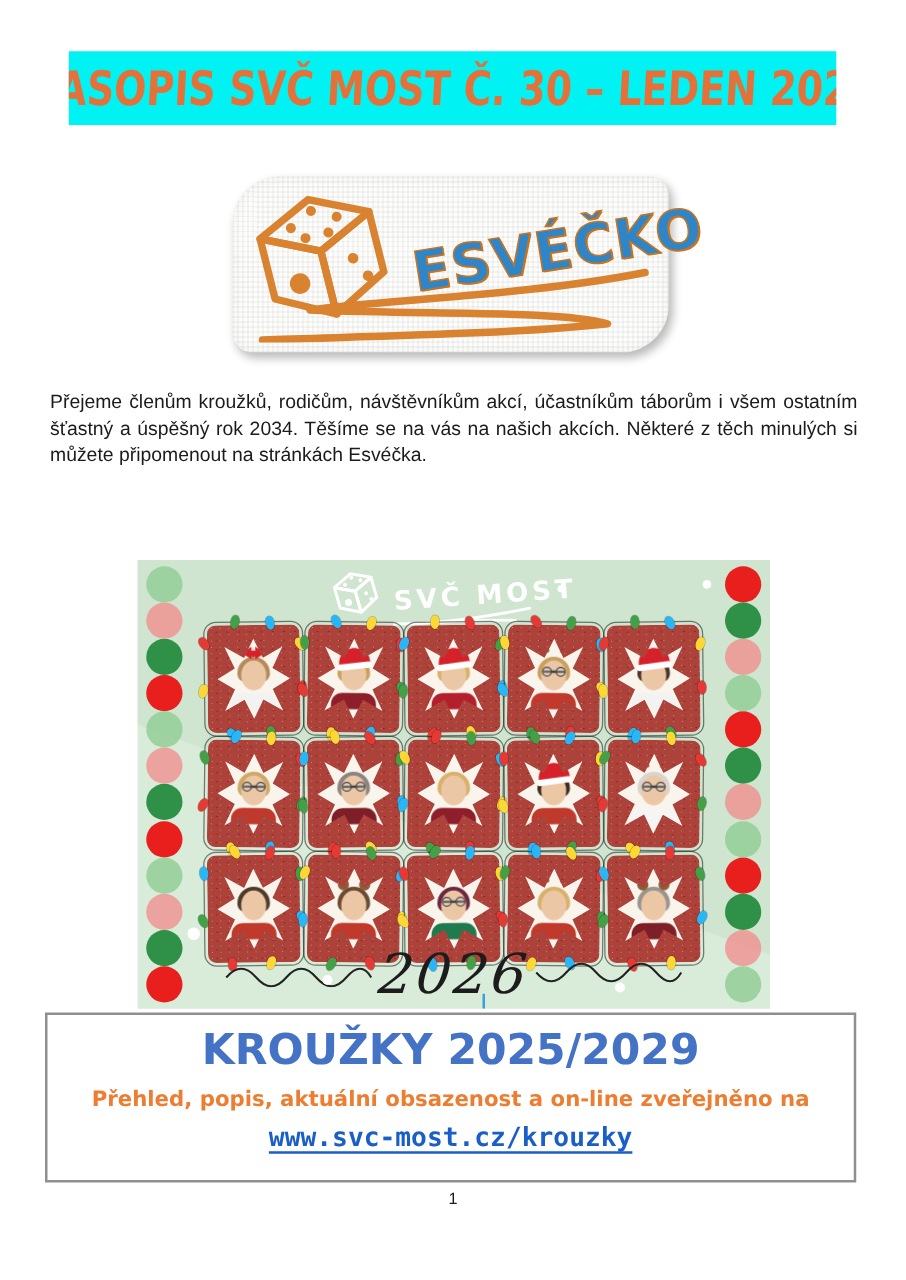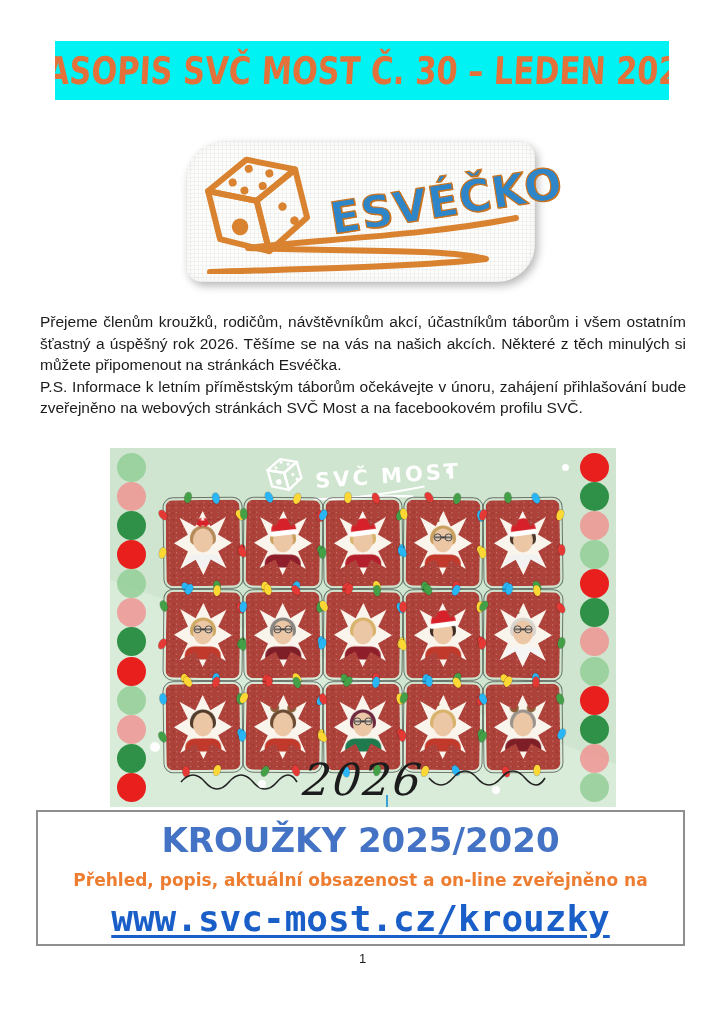--- a/index.html
+++ b/index.html
@@ -104,21 +104,21 @@
   .year{font-family:"DejaVu Serif",serif;font-style:italic;font-size:44px;line-height:44px;
         letter-spacing:2px;transform:skewX(-6deg);}
   .squig{width:120px;height:20px;flex:none;}
 
   
   .krouzky{position:absolute;left:36px;top:810px;width:649px;height:136px;background:#fff;
         box-sizing:border-box;text-align:center;}
   .k-title{margin-top:8px;font-family:"DejaVu Sans",sans-serif;font-weight:bold;font-size:34px;}
   .k-sub{margin-top:10px;font-family:"DejaVu Sans",sans-serif;font-weight:bold;font-size:17px;}
   .k-link{display:inline-block;margin-top:8px;font-family:"DejaVu Sans Mono",monospace;
-        font-weight:bold;font-size:36px;text-decoration:underline;text-underline-offset:4px;cursor:pointer;}
+        font-weight:bold;font-size:21px;text-decoration:underline;text-underline-offset:4px;cursor:pointer;}
 
   .page-number{position:absolute;left:0;top:951px;width:100%;text-align:center;
         font-size:13px;color:#1b1b1b;}
 </style>
 </head>
 <body>
 
 <div class="page">
 
   <div class="banner" style="background: rgb(0, 242, 242);">
@@ -143,22 +143,21 @@
           <circle cx="77" cy="66" r="3.6"></circle>
       </g>
     </svg>
     <span class="logo-title" style="color: rgb(46, 134, 200);">ESVÉČKO</span>
     <svg class="logo-swoosh" viewBox="0 0 330 62">
       <path d="M320 6 C 230 24, 110 28, 52 36 C 150 40, 250 36, 290 47 C 220 55, 100 57, 14 60" fill="none" stroke="#d9822f" stroke-width="6" stroke-linecap="round" stroke-linejoin="round"></path>
     </svg>
   </div>
 
   <div class="intro">
-    <p>Přejeme členům kroužků, rodičům, návštěvníkům akcí, účastníkům táborům i všem ostatním šťastný a úspěšný rok 2026. Těšíme se na vás na našich akcích. Některé z těch minulých si můžete připomenout na stránkách Esvéčka.</p>
-    <p>P.S. Informace k letním příměstským táborům očekávejte v únoru, zahájení přihlašování bude zveřejněno na webových stránkách SVČ Most a na facebookovém profilu SVČ.</p>
+    <p>Přejeme členům kroužků, rodičům, návštěvníkům akcí, účastníkům táborům i všem ostatním šťastný a úspěšný rok 2034. Těšíme se na vás na našich akcích. Některé z těch minulých si můžete připomenout na stránkách Esvéčka.</p>
   </div>
 
   <div class="card" style="background: linear-gradient(200deg, rgb(207, 229, 207) 58%, rgb(217, 236, 217) 58.3%);">
     <div class="card-header">
       <svg class="card-dice" viewBox="0 0 100 100">
         <g fill="none" stroke="#ffffff" stroke-width="6" stroke-linejoin="round">
           <polygon points="50,6 88,24 50,42 12,24"></polygon>
           <polygon points="12,24 50,42 50,86 12,66"></polygon>
           <polygon points="88,24 50,42 50,86 88,66"></polygon>
         </g>
@@ -494,20 +493,20 @@
 
     <span class="snow" style="left:452px;top:16px;width:7px;height:7px;"></span>
     <span class="snow" style="left:40px;top:294px;width:10px;height:10px;"></span>
     <span class="snow" style="left:148px;top:332px;width:8px;height:8px;"></span>
     <span class="snow" style="left:382px;top:338px;width:8px;height:8px;"></span>
     <span class="snow" style="left:336px;top:20px;width:6px;height:6px;"></span>
     <span class="hang" style="left:276px;top:347px;"></span>
   </div>
 
   <div class="krouzky" style="border: 2px solid rgb(143, 143, 143);">
-    <div class="k-title" style="color: rgb(68, 114, 196);">KROUŽKY 2025/2020</div>
+    <div class="k-title" style="color: rgb(68, 114, 196);">KROUŽKY 2025/2029</div>
     <div class="k-sub" style="color: rgb(237, 125, 49);">Přehled, popis, aktuální obsazenost a on-line zveřejněno na</div>
     <a class="k-link" style="color: rgb(26, 94, 200);">www.svc-most.cz/krouzky</a>
   </div>
 
   <div class="page-number">1</div>
 
 </div>
 
 </body></html>

